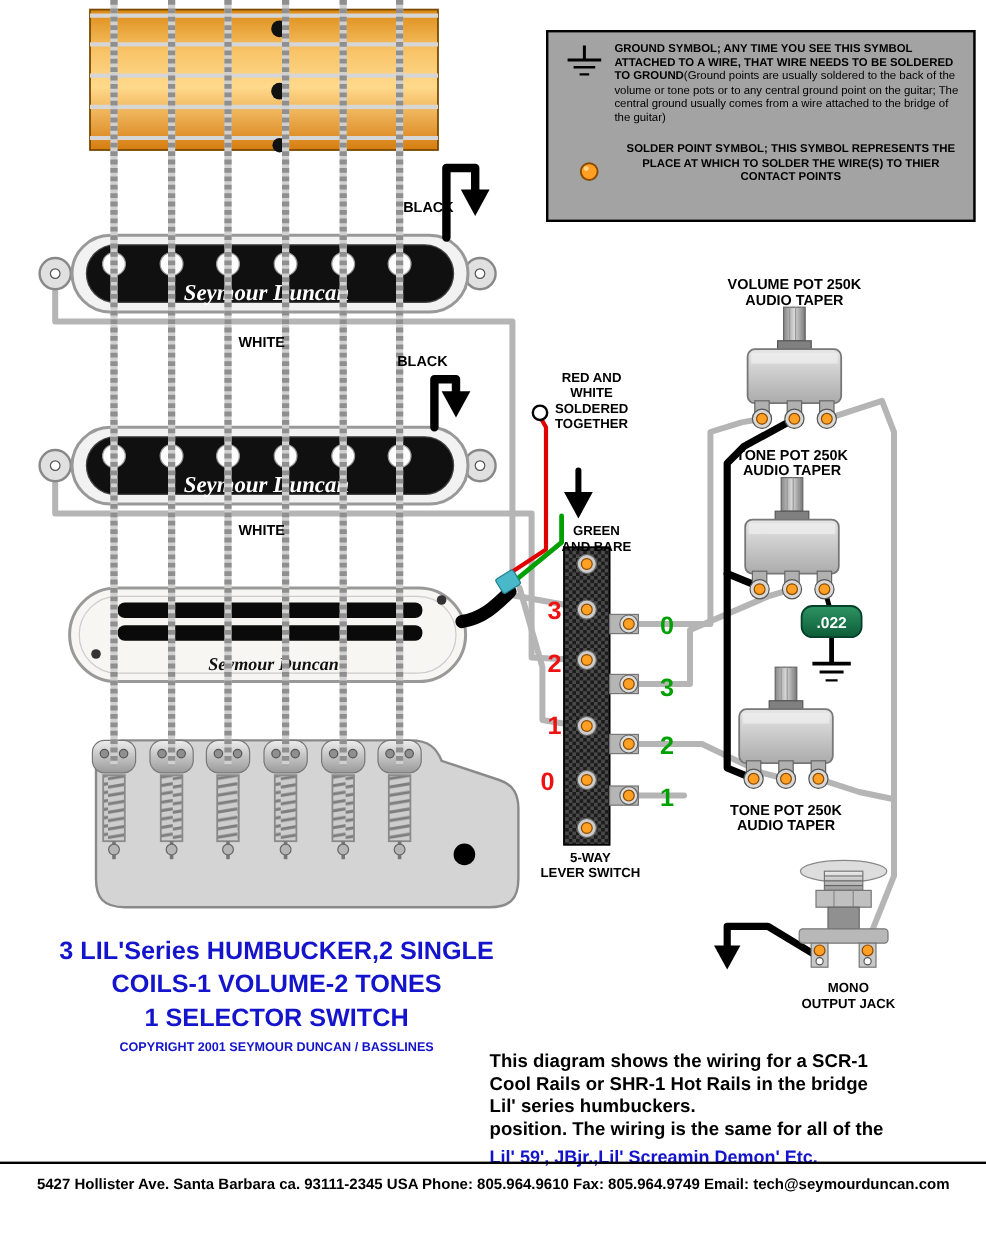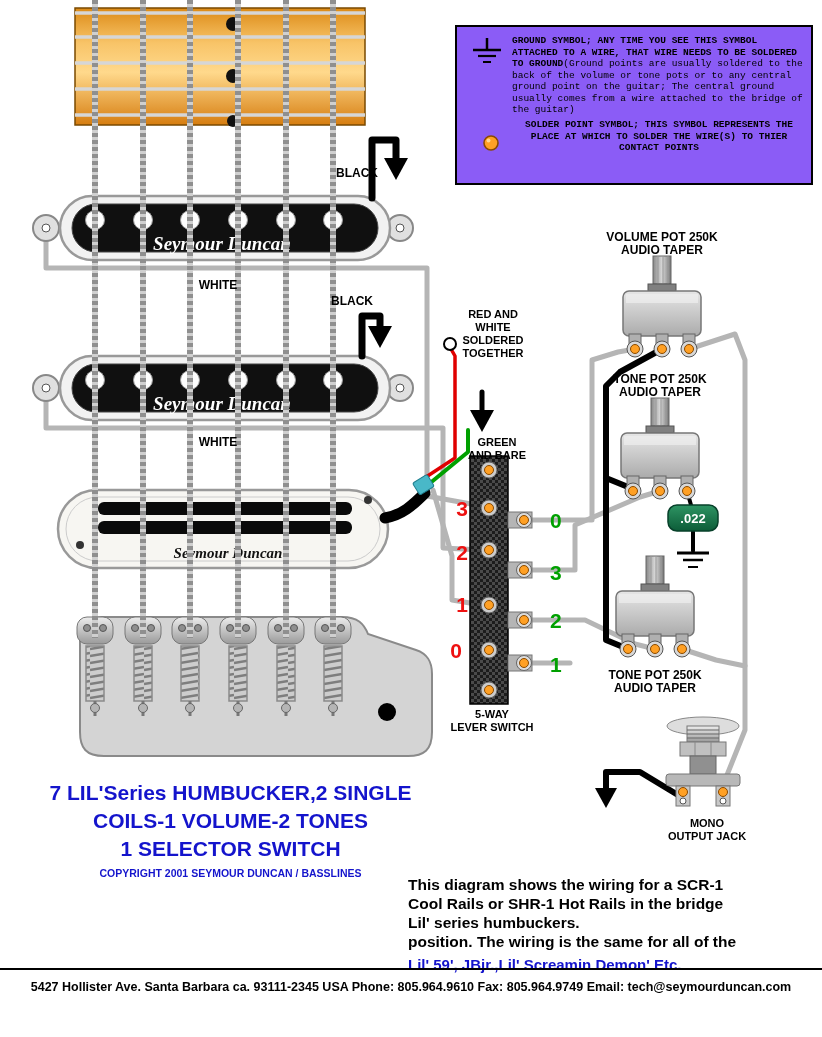--- a/index.html
+++ b/index.html
@@ -14,21 +14,21 @@
   svg text.t12 { font-size:12px; }
   svg text.num-red { font-size:21px; fill:#ee1111; }
   svg text.num-green { font-size:21px; fill:#00a000; }
   svg text.logo { font-family:"Liberation Serif", serif; font-style:italic; font-weight:bold; }
   svg text.logo-white { fill:#ffffff; font-size:19px; }
   svg text.logo-black { fill:#111111; font-size:15px; }
   svg text.cap-label { fill:#ffffff; font-size:13px; }
 
   .legend-box {
     position:absolute; left:455px; top:25px; width:358px; height:160px;
-    border:2px solid #000; background:#8b5cf6;font-family:Liberation Mono, monospace;
+    border:2px solid #000; background:#a3a3a3;
   }
   .legend-icon { position:absolute; }
   .legend-text { position:absolute; font-size:9.5px; line-height:11.5px; color:#000; }
   .legend-text .b { font-weight:bold; }
   .legend-text .n { font-weight:normal; }
 
   .title-block {
     position:absolute; left:28px; top:779px; width:405px; text-align:center;
     color:#1414cc;
   }
@@ -441,21 +441,21 @@
     <svg class="legend-icon" style="left:24px; top:106px;" width="20" height="20" viewBox="0 0 20 20">
       <circle cx="10" cy="10" r="7" fill="#ffa024" stroke="#8a4a00" stroke-width="1.6"></circle>
       <circle cx="7.5" cy="7.5" r="2" fill="#ffd890"></circle>
     </svg>
     <div class="legend-text" style="left:55px; top:92px; width:294px;text-align:center;">
       <span class="b">SOLDER POINT SYMBOL; THIS SYMBOL REPRESENTS THE PLACE AT WHICH TO SOLDER THE WIRE(S) TO THIER CONTACT POINTS</span>
     </div>
   </div>
 
   <div class="title-block">
-    <div class="title-line">7 LIL'Series HUMBUCKER,2 SINGLE</div>
+    <div class="title-line">3 LIL'Series HUMBUCKER,2 SINGLE</div>
     <div class="title-line">COILS-1 VOLUME-2 TONES</div>
     <div class="title-line">1 SELECTOR SWITCH</div>
     <div class="copyright">COPYRIGHT 2001 SEYMOUR DUNCAN / BASSLINES</div>
   </div>
 
   <div class="note-block">
     <div>This diagram shows the wiring for a SCR-1</div>
     <div>Cool Rails or SHR-1 Hot Rails in the bridge</div>
     <div>Lil' series humbuckers.</div>
     <div>position. The wiring is the same for all of the</div>

